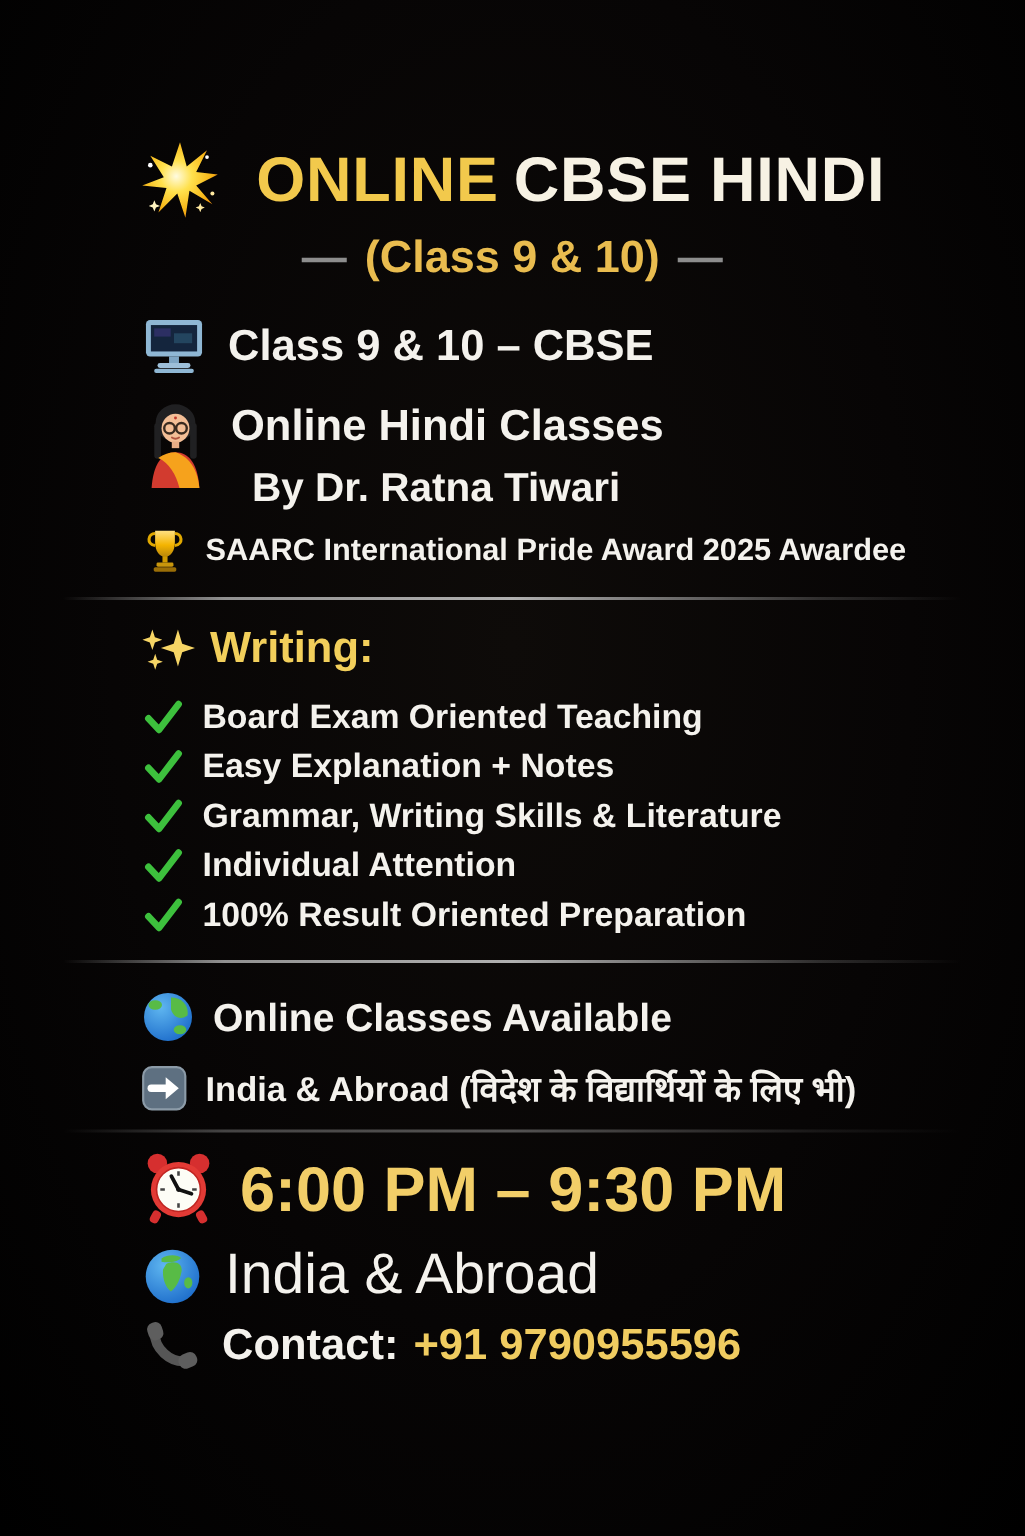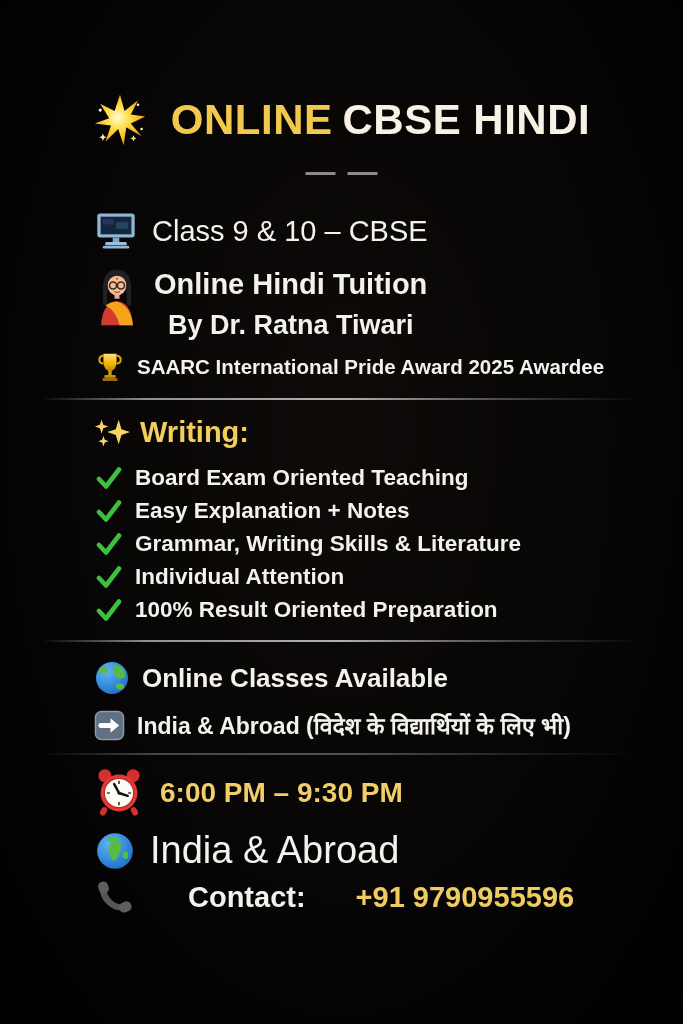--- a/index.html
+++ b/index.html
@@ -17,42 +17,42 @@
   .title-block{margin-top:92px;text-align:center;}
   .t1{display:flex;align-items:center;justify-content:center;gap:10px;
       font-size:42px;font-weight:bold;letter-spacing:.5px;line-height:56px;}
   .t1 .hl{color:#F2C94C;}
   .t1 .rest{color:#F7F2E4;}
   .t2{font-size:60px;font-weight:bold;color:#F2ECD6;letter-spacing:2px;line-height:64px;}
   .sub{margin-top:4px;font-size:30px;font-weight:bold;line-height:40px;color:#E9BC4F;
        display:flex;align-items:center;justify-content:center;gap:12px;}
   .sub .dash{color:#8d8d8d;font-weight:bold;}
   
-  .class-row{margin-top:20px;font-size:29px;font-weight:normal;}
+  .class-row{margin-top:20px;font-size:29px;font-weight:bold;}
   .tuition-row{margin-top:16px;align-items:flex-start;}
   .tuition-text .line1{font-size:29px;font-weight:bold;line-height:36px;}
   .tuition-text .line2{font-size:27px;font-weight:bold;line-height:34px;margin-top:6px;padding-left:14px;}
   .award-row{margin-top:8px;font-size:20.5px;font-weight:bold;}
   .divider{height:2px;margin:0 42px;border-radius:2px;
     background:linear-gradient(90deg, rgba(140,140,140,0) 0%, rgba(170,170,170,.85) 18%,
       rgba(185,185,185,.95) 50%, rgba(140,140,140,.3) 84%, rgba(140,140,140,0) 100%);}
   .d1{margin-top:14px;} .d2{margin-top:14px;} .d3{margin-top:12px;opacity:.45;}
   
   .features-heading{margin-top:16px;font-size:29px;font-weight:bold;color:#F2CF5B;}
   .feature-list{margin-top:12px;}
   .feature-item{display:flex;align-items:center;padding-left:96px;height:33px;
     font-size:22.5px;font-weight:bold;color:#F4F2ED;}
   .feature-item .icon{margin-right:13px;}
   
   .online-row{margin-top:18px;font-size:26px;font-weight:bold;}
   .region-row{margin-top:13px;font-size:23px;font-weight:bold;}
   
-  .time-row{margin-top:12px;font-size:28px;font-weight:bold;color:#F2CE68;}
+  .time-row{margin-top:12px;font-size:42px;font-weight:bold;color:#F2CE68;}
   .globe2-row{margin-top:10px;font-size:38px;}
-  .contact-row{margin-top:6px;font-size:29px;font-weight:bold;gap:40px;}
+  .contact-row{margin-top:6px;font-size:29px;font-weight:bold;}
   .contact-row .num{margin-left:10px;color:#F0CC60;}
   svg{display:block;}
 </style>
 </head>
 <body>
 
 <div class="poster">
   <div class="content">
 
     <div class="title-block">
@@ -73,20 +73,21 @@
             <circle cx="54" cy="40" r="1.5" fill="#FFE9A0"></circle>
             <path d="M11,45 l1.2,3 3,1.2 -3,1.2 -1.2,3 -1.2,-3 -3,-1.2 3,-1.2 Z" fill="#FFF3C0"></path>
             <path d="M45,47 l1,2.4 2.4,1 -2.4,1 -1,2.4 -1,-2.4 -2.4,-1 2.4,-1 Z" fill="#FFE9A0"></path>
           </svg>
         </span>
         <span class="hl">ONLINE</span>
         <span class="rest">CBSE HINDI</span>
       </div>
       <div class="sub">
         <span class="dash">—</span>
+        <span>(Class 9 &amp; 10)</span>
         <span class="dash">—</span>
       </div>
     </div>
 
     <div class="row class-row white">
       <span class="icon">
         <svg width="44" height="38" viewBox="0 0 40 34">
           <rect x="3" y="1" width="34" height="22" rx="2.5" fill="#8FB7D4"></rect>
           <rect x="6" y="4" width="28" height="16" fill="#14253D"></rect>
           <rect x="8" y="6" width="10" height="5" fill="#2C2F63"></rect>
@@ -110,21 +111,21 @@
           <circle cx="21.5" cy="20" r="4" fill="none" stroke="#3A2B20" stroke-width="1.8"></circle>
           <circle cx="30.5" cy="20" r="4" fill="none" stroke="#3A2B20" stroke-width="1.8"></circle>
           <path d="M25.5,19.5 h1" stroke="#3A2B20" stroke-width="1.6"></path>
           <path d="M23.3,27 Q26,28.8 28.7,27" stroke="#B0543F" stroke-width="1.4" fill="none" stroke-linecap="round"></path>
           <rect x="23.2" y="30" width="5.6" height="5" fill="#E8AE86"></rect>
           <path d="M8,65 C9,47 16,38 26,38 C36,38 43,47 44,65 Z" fill="#D23B2F"></path>
           <path d="M26,38 C38,42 43,53 44,65 L29,65 C26.5,55 21,46 13,42.5 C17,39.5 21.5,38 26,38 Z" fill="#F6A21C"></path>
         </svg>
       </span>
       <span class="tuition-text">
-        <span class="line1" style="display:block">Online Hindi Tuition</span>
+        <span class="line1" style="display:block">Online Hindi Classes</span>
         <span class="line2" style="display:block">By Dr. Ratna Tiwari</span>
       </span>
     </div>
 
     <div class="row award-row white">
       <span class="icon" style="margin-right:11px;">
         <svg width="32" height="34" viewBox="0 0 34 34">
           <defs>
             <linearGradient id="gT" x1="0" y1="0" x2="0" y2="1">
               <stop offset="0%" stop-color="#FFE082"></stop>

